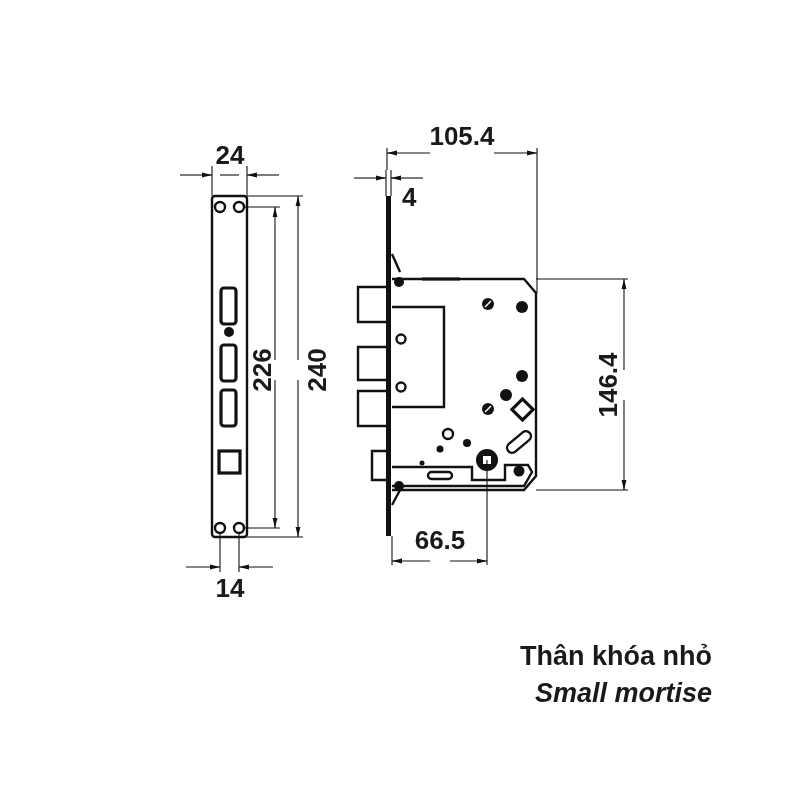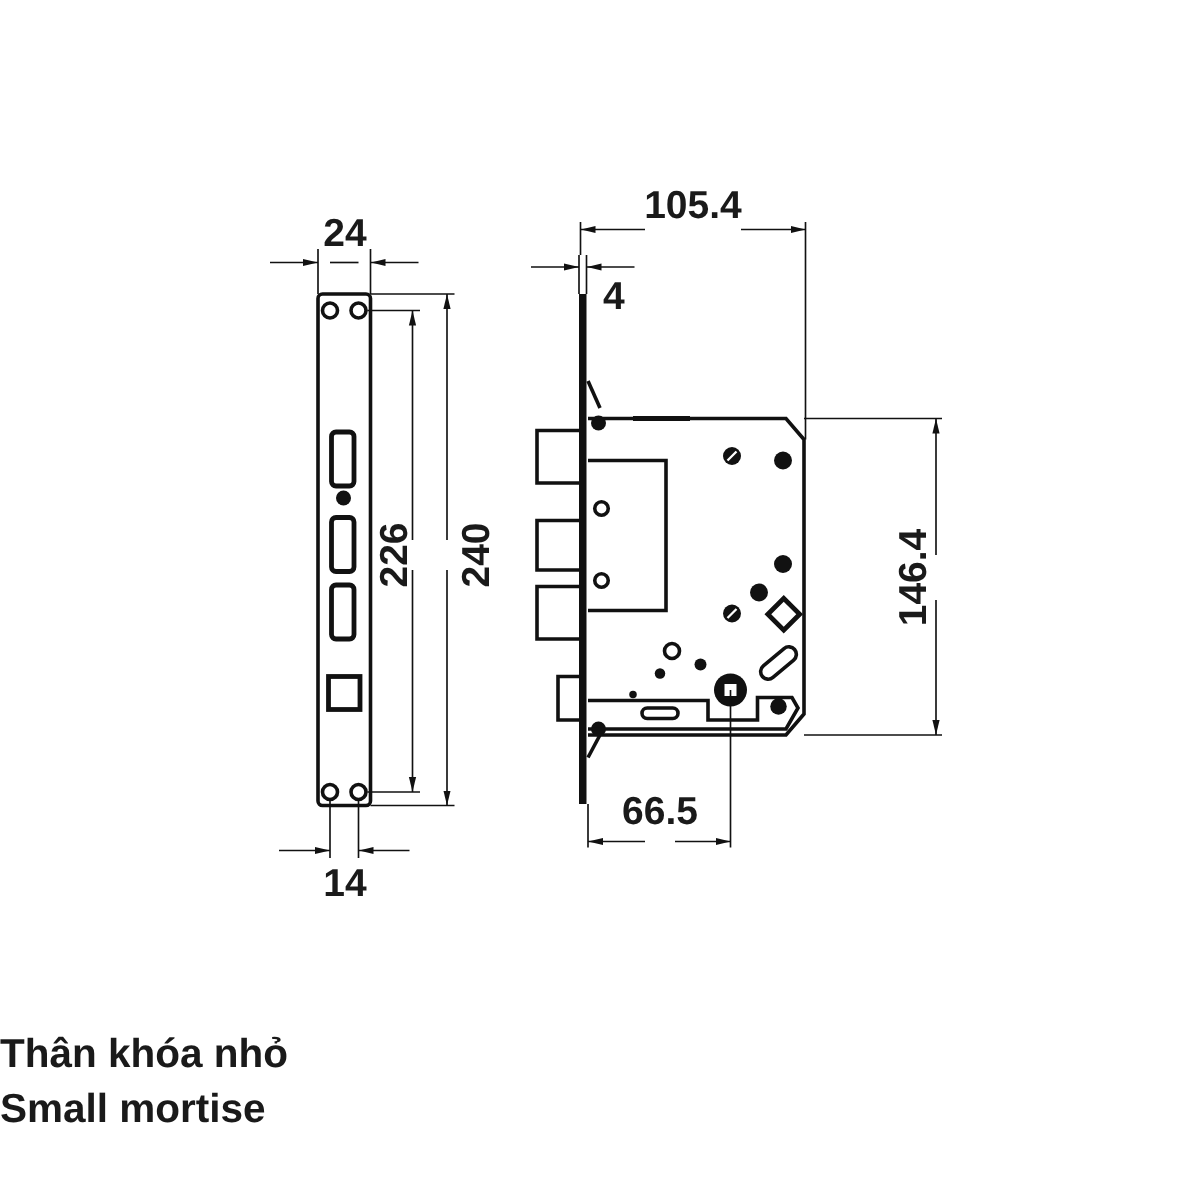--- a/index.html
+++ b/index.html
@@ -5,26 +5,26 @@
     html, body { margin: 0; padding: 0; background: #ffffff; }
     body { width: 800px; height: 800px; position: relative; overflow: hidden; }
     #drawing { position: absolute; left: 0; top: 0; width: 800px; height: 800px; }
     .ln { stroke: #111111; fill: none; }
     .thick { stroke-width: 3.2; }
     .med { stroke-width: 2.4; }
     .thin { stroke-width: 1.1; }
     .solid { fill: #111111; stroke: none; }
     .dim-text { font-family: "Liberation Sans", sans-serif; font-weight: bold; font-size: 26px; fill: #1a1a1a; }
     .caption {
-      position: absolute; left: 0; width: 712px; text-align: left;
+      position: absolute; left: 0; width: 712px; text-align: right;
       font-family: "Liberation Sans", sans-serif; font-weight: bold; font-size: 27px;
-      color: #1a1a1a; line-height: 36px; margin-top: 46px;
+      color: #1a1a1a; line-height: 36px;
     }
     #cap1 { top: 638px; }
-    #cap2 { top: 675px; }
+    #cap2 { top: 675px; font-style: italic; }
   </style>
 </head>
 <body>
 
 <svg id="drawing" viewBox="0 0 800 800" xmlns="http://www.w3.org/2000/svg">
   <defs>
     <marker id="arr" viewBox="0 0 10 10" refX="10" refY="5" markerWidth="10" markerHeight="10" markerUnits="userSpaceOnUse" orient="auto">
       <path d="M0,2.6 L10,5 L0,7.4 z" fill="#111"></path>
     </marker>
   </defs>

